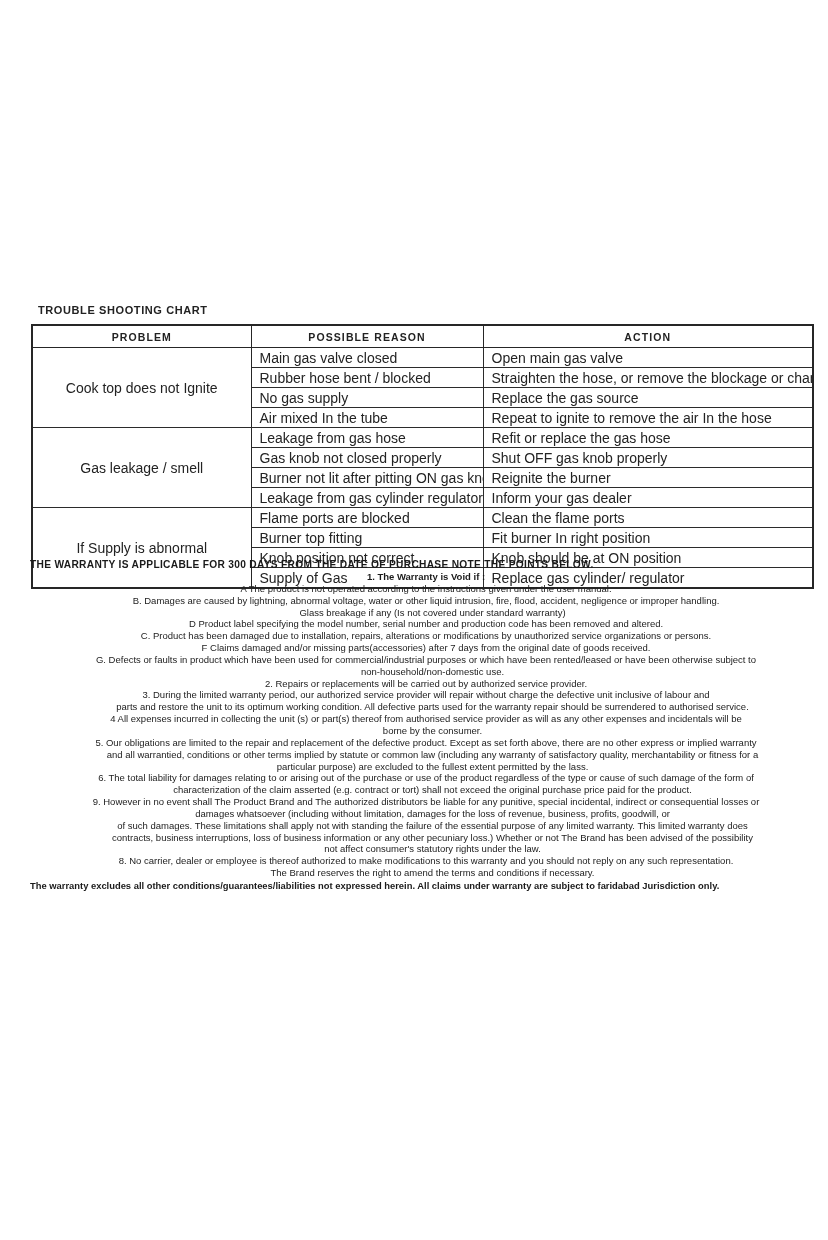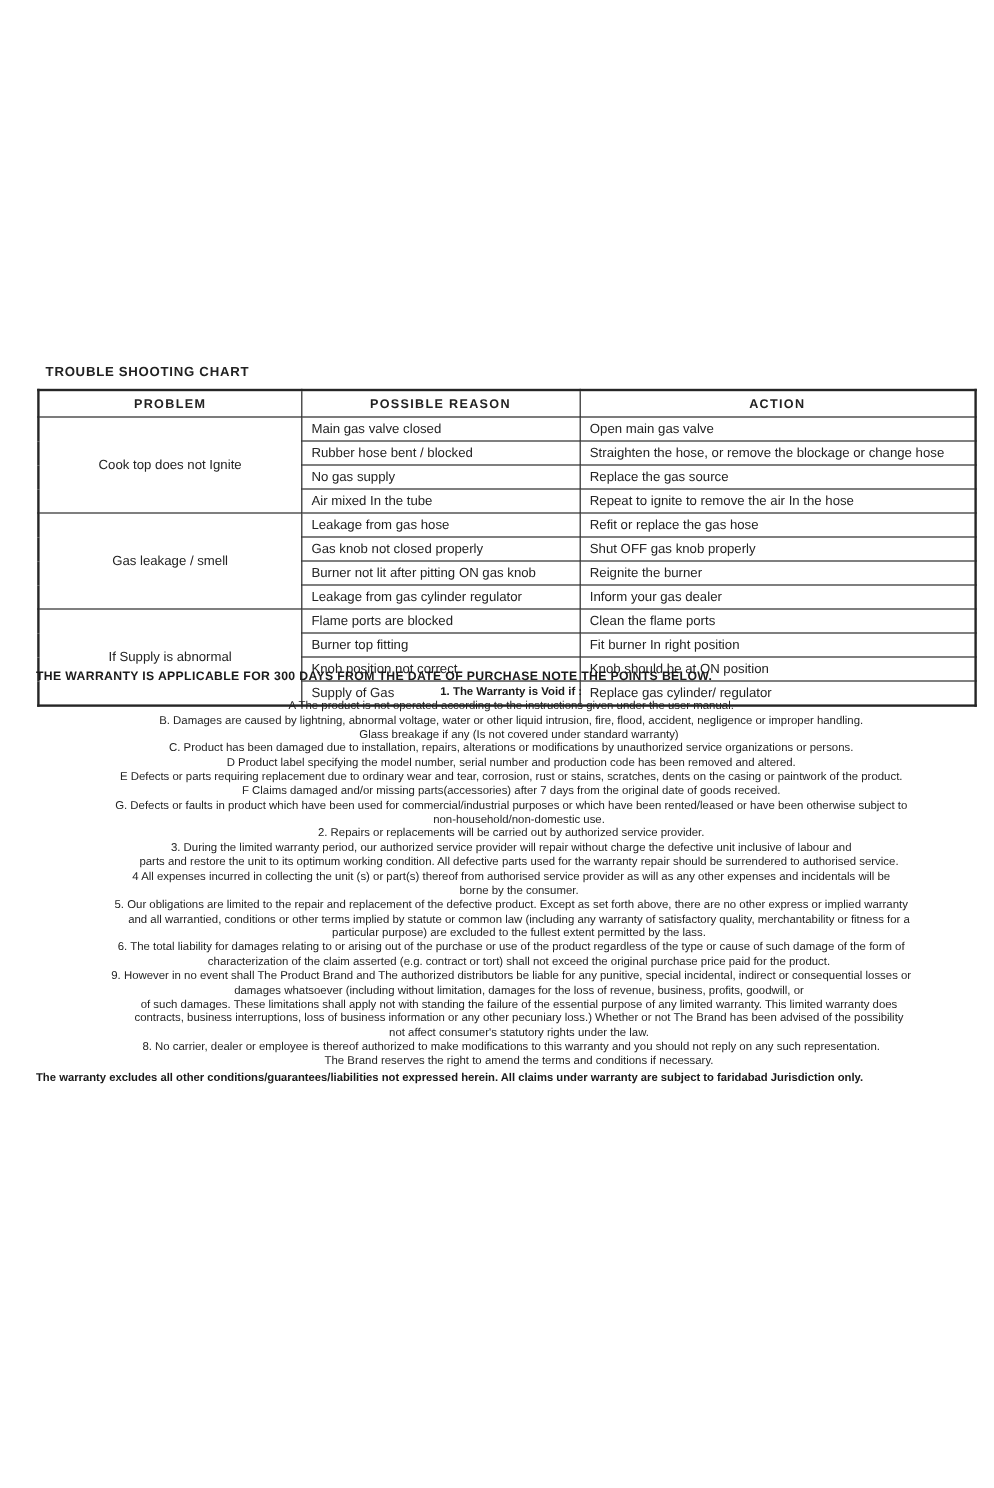--- a/index.html
+++ b/index.html
@@ -29,21 +29,21 @@
   .ts-table th {
     border:1px solid #262626;
     height:21px;
     font-size:10.5px; font-weight:700; letter-spacing:1.1px;
     text-align:center; padding:0 4px;
     color:#222;
   }
   .ts-table td {
     border:1px solid #2b2b2b;
     height:17px;
-    font-size:11px;
+    font-size:14px;
     padding:1px 8px;
     color:#232323;
     overflow:hidden; white-space:nowrap;
   }
   .ts-table td.problem {
     text-align:center;
     border-right:1.5px solid #262626;
   }
   .ts-table tr.group-start td { border-top:1.6px solid #222; }
   .warranty {
@@ -141,23 +141,22 @@
       </tr>
     </tbody>
   </table>
 
   <div class="warranty">
     <div class="w-heading">THE WARRANTY IS APPLICABLE FOR 300 DAYS FROM THE DATE OF PURCHASE NOTE THE POINTS BELOW.</div>
     <div class="w-line b">1. The Warranty is Void if :</div>
     <div class="w-line">A  The product is not operated according to the instructions given under the user manual.</div>
     <div class="w-line">B. Damages are caused by lightning, abnormal voltage, water or other liquid intrusion, fire, flood, accident, negligence or improper handling.</div>
     <div class="w-line ind">Glass breakage if any (Is not covered under standard warranty)</div>
+    <div class="w-line">D  Product label specifying the model number, serial number and production code has been removed and altered.</div>
     <div class="w-line">C. Product has been damaged due to installation, repairs, alterations or modifications by unauthorized service organizations or persons.</div>
-    <div class="w-line">D  Product label specifying the model number, serial number and production code has been removed and altered.</div>
-    <div class="w-line">E  Defects or parts requiring replacement due to ordinary wear and tear, corrosion, rust or stains, scratches, dents on the casing or  paintwork of the product.</div>
     <div class="w-line">F  Claims damaged and/or missing parts(accessories) after 7 days from the original date of goods received.</div>
     <div class="w-line">G. Defects or faults in product which have been used for commercial/industrial purposes or which have been rented/leased or have been otherwise subject to</div>
     <div class="w-line ind">non-household/non-domestic use.</div>
     <div class="w-line">2. Repairs or replacements will be carried out by authorized service provider.</div>
     <div class="w-line">3. During the limited warranty period, our authorized service provider will repair without charge the defective unit inclusive of labour and</div>
     <div class="w-line ind">parts and restore the unit to its optimum working condition. All defective parts used for the warranty repair should be surrendered to authorised service.</div>
     <div class="w-line">4 All expenses incurred in collecting the unit (s) or part(s) thereof from authorised service provider as will as any other expenses and  incidentals will be</div>
     <div class="w-line ind">borne by the consumer.</div>
     <div class="w-line">5. Our obligations are limited to the repair and replacement of the defective product. Except as set forth above, there are no other express or implied warranty</div>
     <div class="w-line ind">and all warrantied, conditions or other terms implied by statute or common law (including any warranty of satisfactory quality, merchantability or fitness for a</div>

